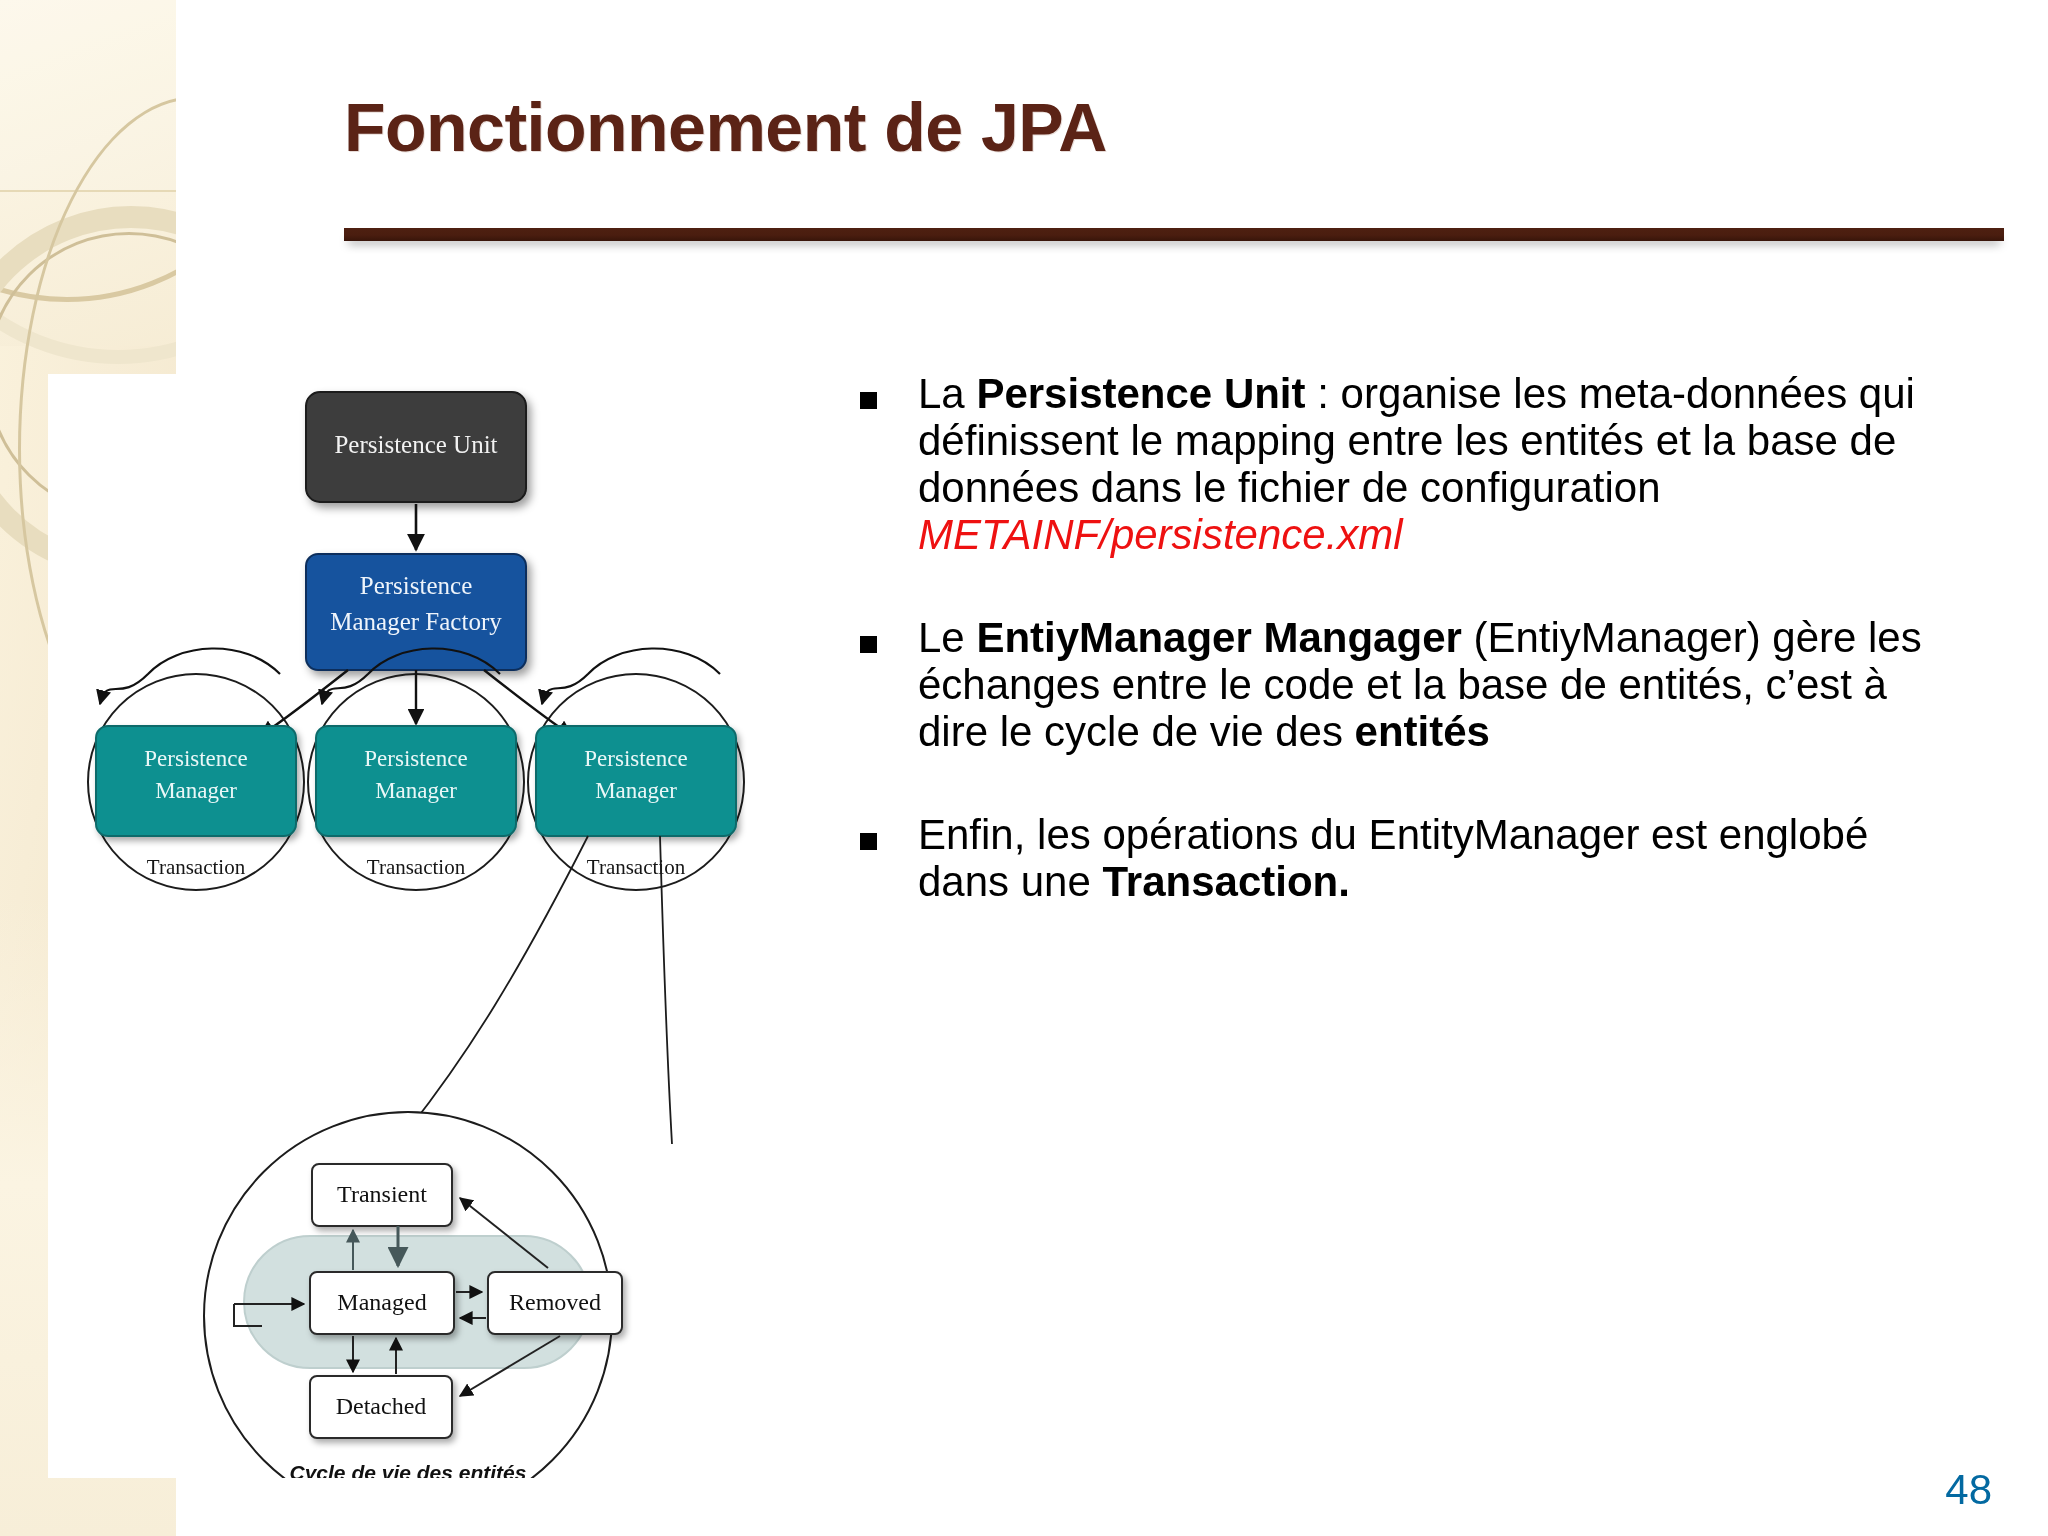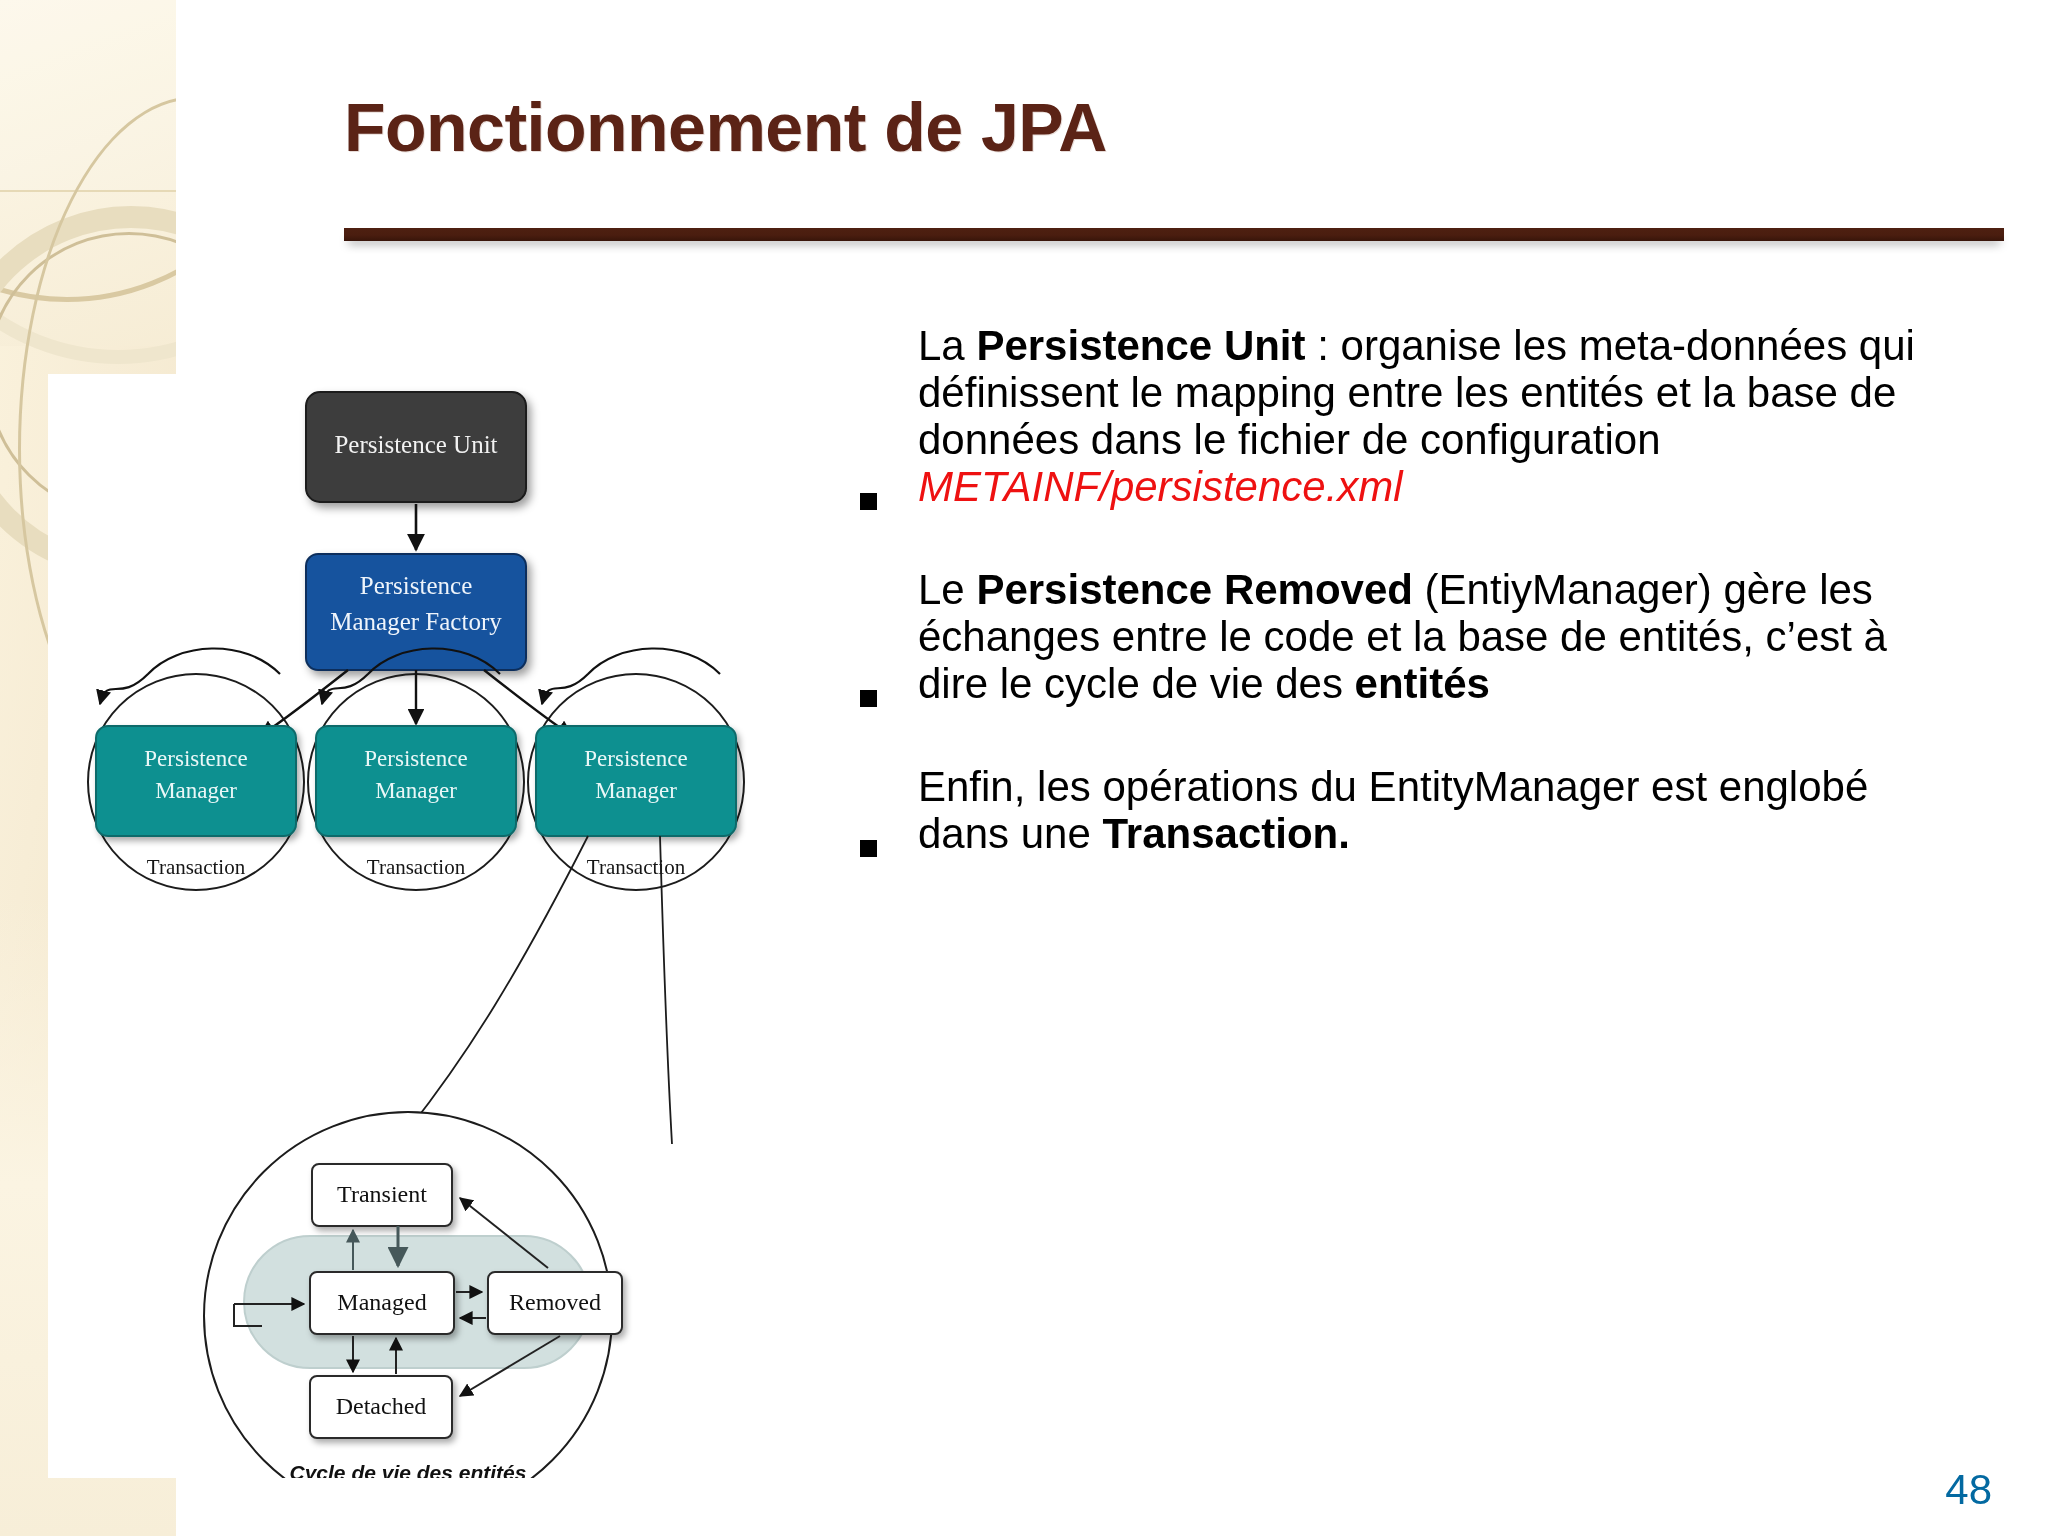--- a/index.html
+++ b/index.html
@@ -130,22 +130,23 @@
   .fig-svg { display:block; }
 
   
   .bullets {
     position: absolute;
     left: 860px; top: 322px;
     width: 1090px;
   }
   .bullet-row {
     display: flex;
-    align-items: flex-end;
+    align-items: flex-start;
     margin-bottom: 56px;
+    margin-top: 48px;
   }
   .bullet-marker {
     flex: 0 0 auto;
     width: 18px;
     margin-top: 22px;
     margin-right: 40px;
   }
   .bullet-marker i {
     display: block;
     width: 17px; height: 17px;
@@ -318,21 +319,21 @@
           <i></i>
         </span>
       <div class="bullet-text"><span>La </span><b>Persistence Unit</b><span> : organise les meta-données qui définissent le mapping entre les entités et la base de données dans le fichier de configuration </span><span class="redpath">METAINF/persistence.xml</span></div>
     </div>
 
 
     <div class="bullet-row">
       <span class="bullet-marker">
           <i></i>
         </span>
-      <div class="bullet-text"><span>Le </span><b>Persistence Removed</b><span> (EntiyManager) gère les échanges entre le code et la base de entités, c’est à dire le cycle de vie des </span><b>entités</b></div>
+      <div class="bullet-text"><span>Le </span><b>EntiyManager Mangager</b><span> (EntiyManager) gère les échanges entre le code et la base de entités, c’est à dire le cycle de vie des </span><b>entités</b></div>
     </div>
 
     <div class="bullet-row">
       <span class="bullet-marker">
           <i></i>
         </span>
       <div class="bullet-text"><span>Enfin, les opérations du EntityManager est englobé dans une </span><b>Transaction.</b></div>
     </div>
 
   </div>

